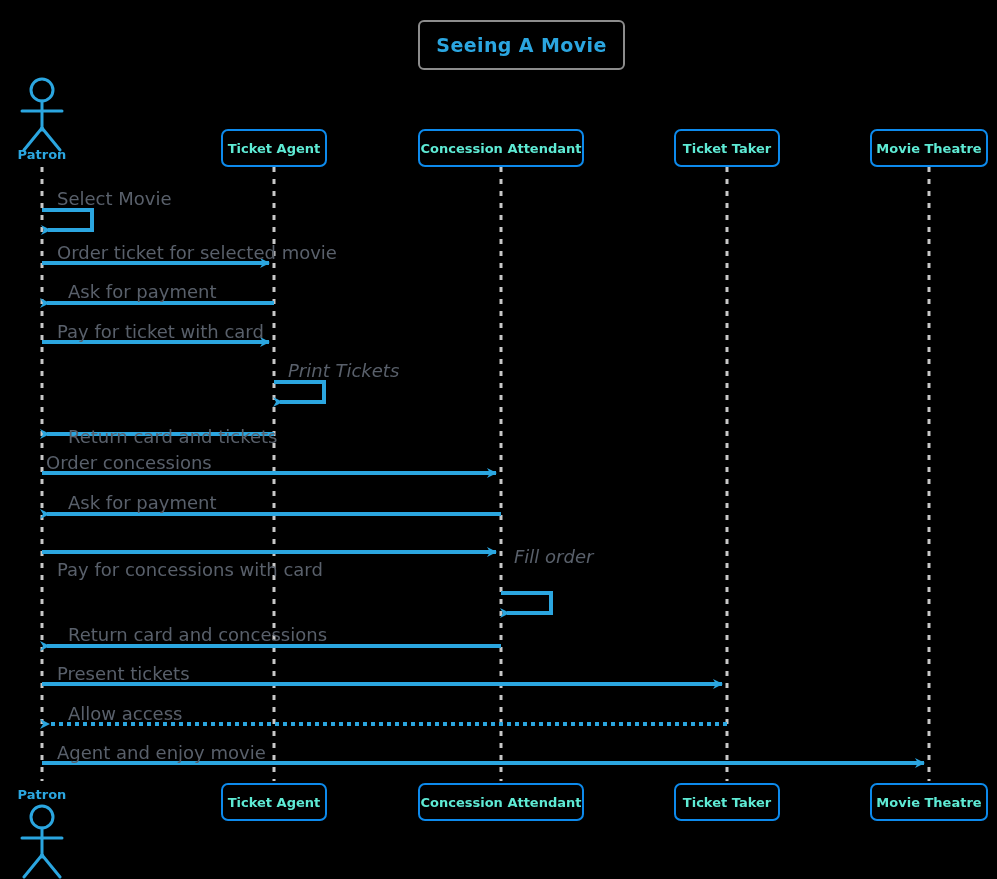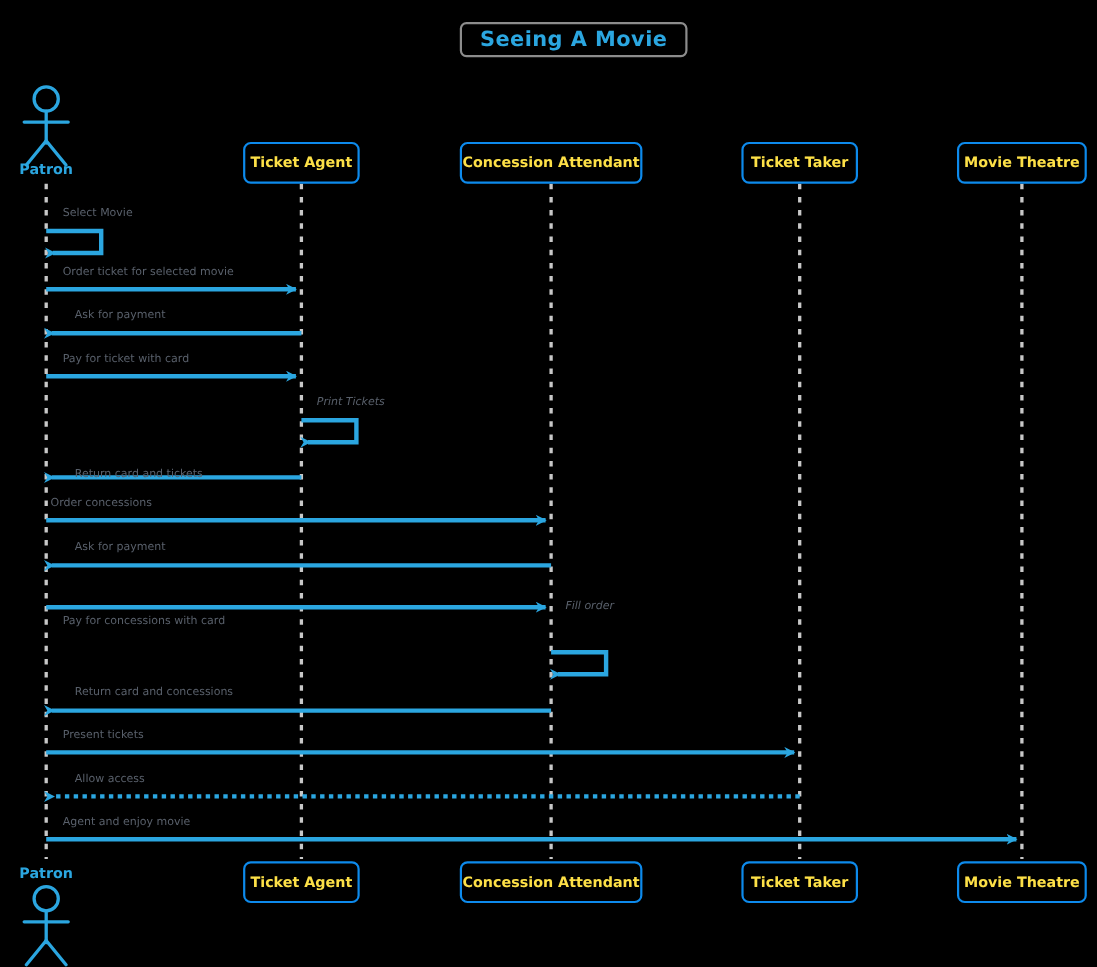--- a/index.html
+++ b/index.html
@@ -41,53 +41,53 @@
     position: absolute;
     border: 2px solid #0D8AEC;
     border-radius: 7px;
     background: #000;
     display: flex;
     align-items: center;
     justify-content: center;
     box-sizing: border-box;
   }
   .participant-label {
-    color: #fde047;
+    color: #5eead4;
     font-weight: bold;
     font-size: 13px;
     white-space: nowrap;
   }
   .actor-label {
     position: absolute;
     color: #2BA6E0;
     font-weight: bold;
     font-size: 13px;
     white-space: nowrap;
     text-align: center;
   }
   .msg-label {
     position: absolute;
     color: #59606b;
-    font-size: 10px;
+    font-size: 18px;
     white-space: nowrap;
   }
   svg.layer {
     position: absolute;
     left: 0; top: 0;
     width: 997px;
     height: 879px;
     pointer-events: none;
   }
 </style>
 </head>
 <body>
 
 <div id="diagram">
 
-  <div class="title-box" id="title-box" style="left: 418px; top: 20px; width: 207px; height: 32px;">
+  <div class="title-box" id="title-box" style="left: 418px; top: 20px; width: 207px; height: 50px;">
     <span class="title-text">Seeing A Movie</span>
   </div>
 
   <svg class="layer" id="svg-layer" viewBox="0 0 997 879">
       <defs>
         <marker id="arrow-right" markerWidth="12" markerHeight="12" refX="9" refY="5" orient="auto" markerUnits="userSpaceOnUse">
           <path d="M0,0 L10,5 L0,10 L3,5 Z" fill="#2BA6E0"></path>
         </marker>
         <marker id="arrow-left" markerWidth="12" markerHeight="12" refX="3" refY="5" orient="auto" markerUnits="userSpaceOnUse">
           <path d="M10,0 L0,5 L10,10 L7,5 Z" fill="#2BA6E0"></path>

